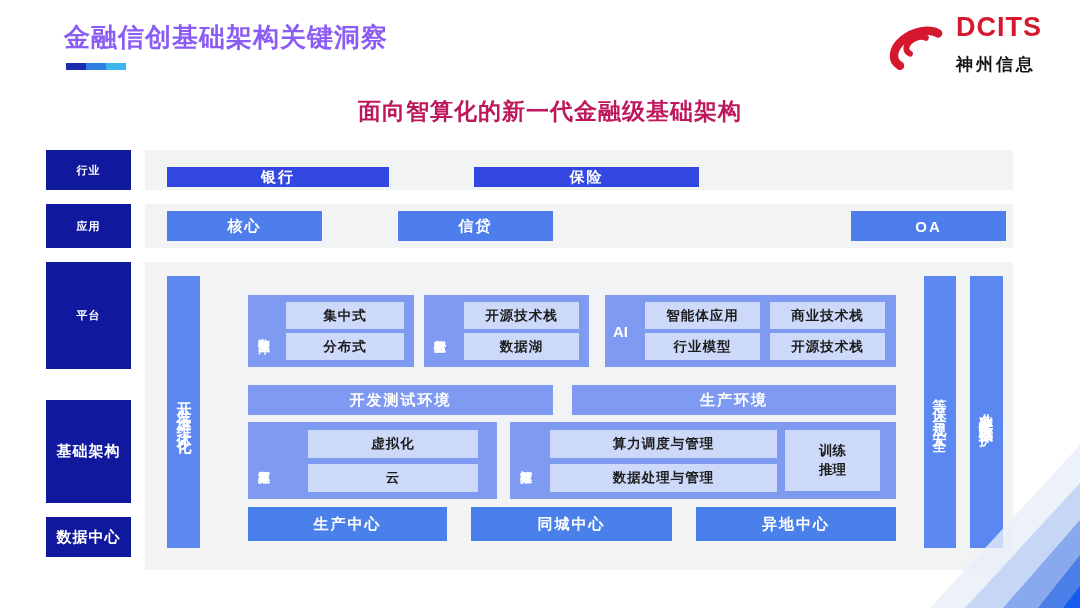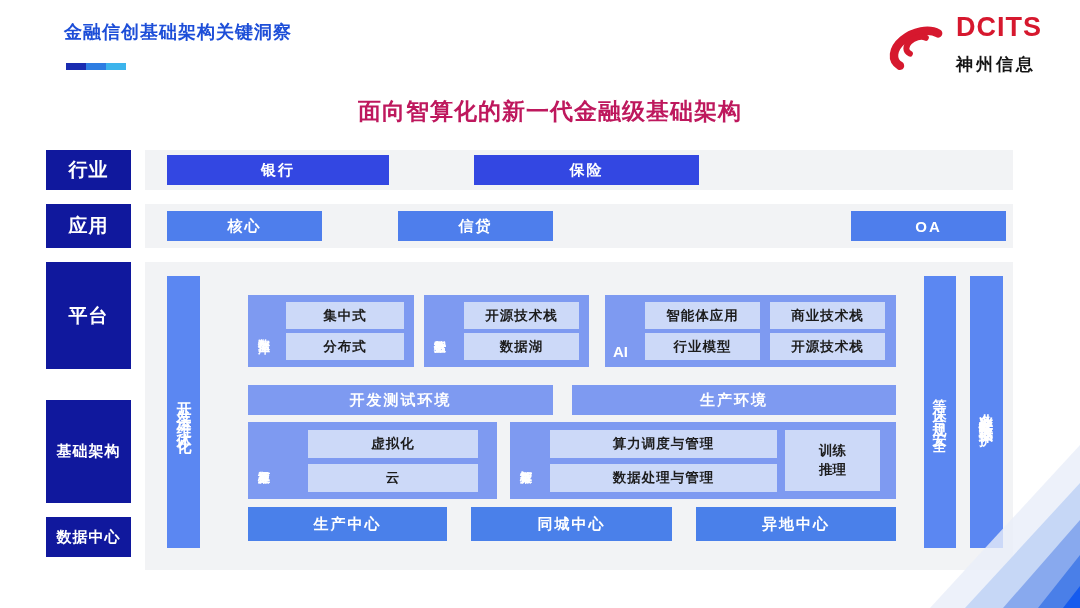--- a/index.html
+++ b/index.html
@@ -6,21 +6,21 @@
   html, body { background: #ffffff; }
   body {
     font-family: "Liberation Sans", "DejaVu Sans", sans-serif;
     width: 1080px; height: 608px; position: relative; overflow: hidden;
   }
   .canvas { position: absolute; inset: 0; width: 1080px; height: 608px; background: #ffffff; }
 
   
   .title {
     position: absolute; left: 64px; top: 20px;
-    font-size: 18px; font-weight: bold; color: #1d4ed8; letter-spacing: 1px;
+    font-size: 26px; font-weight: bold; color: #8b5cf6; letter-spacing: 1px;
   }
   .title-underline { position: absolute; left: 66px; top: 63px; display: flex; }
   .title-underline span { display: block; width: 20px; height: 7px; }
   .u1 { background: #1a2cb0; }
   .u2 { background: #2e7de2; }
   .u3 { background: #3cb4ec; }
 
   
   .logo { position: absolute; left: 884px; top: 14px; display: flex; align-items: center; }
   .logo-swirl { width: 66px; height: 58px; }
@@ -31,38 +31,38 @@
   
   .subtitle {
     position: absolute; left: 145px; top: 96px; width: 810px; text-align: center;
     font-size: 23px; font-weight: bold; color: #be185d; letter-spacing: 1px;
   }
 
   
   .side-box {
     position: absolute; left: 46px; width: 85px; background: #10189d; color: #ffffff;
     display: flex; align-items: center; justify-content: center;
-    font-weight: bold; font-size: 19px; letter-spacing: 1px;
+    font-weight: bold; font-size: 11px; letter-spacing: 1px;
   }
   .side-industry { top: 150px; height: 40px; }
   .side-application { top: 204px; height: 44px; }
   .side-platform { top: 262px; height: 107px; }
   .side-infrastructure { top: 400px; height: 103px; font-size: 15px; }
   .side-datacenter { top: 517px; height: 40px; font-size: 15px; }
 
   
   .strip { position: absolute; left: 145px; width: 868px; background: #f2f3f5; }
   .strip-industry { top: 150px; height: 40px; }
   .strip-application { top: 204px; height: 44px; }
   .main-panel { position: absolute; left: 145px; top: 262px; width: 868px; height: 308px; background: #f2f3f5; z-index: 1; }
 
   
   .box { position: absolute; display: flex; align-items: center; justify-content: center;
          color: #fff; font-weight: bold; font-size: 15px; letter-spacing: 2px; z-index: 2; }
-  .industry-box { top: 155px; height: 30px; background: #3347e2; }
+  .industry-box { top: 167px; height: 20px; background: #3347e2; }
   .app-box { top: 211px; height: 30px; background: #4e7eec; }
 
   
   .vbar { position: absolute; background: #5b87f2; display: flex; align-items: center; justify-content: center; }
   .vbar .vtext {
     writing-mode: vertical-rl; text-orientation: upright;
     color: #ffffff; font-weight: bold;
   }
   .devops-bar { left: 22px; top: 14px; width: 33px; height: 272px; }
   .devops-bar .vtext { font-size: 15px; letter-spacing: 6px; }
@@ -81,21 +81,21 @@
   .inner-box {
     position: absolute; background: #ccd9f8; color: #1c1c1c;
     display: flex; align-items: center; justify-content: center;
     font-size: 13.5px; font-weight: bold; letter-spacing: 1px;
   }
   .group-db { left: 103px; top: 33px; width: 166px; height: 72px; }
   .group-analytics { left: 279px; top: 33px; width: 165px; height: 72px; }
   .group-ai { left: 460px; top: 33px; width: 291px; height: 72px; }
   .ai-label {
     position: absolute; left: 8px; top: 50%; transform: translateY(-50%);
-    color: #fff; font-weight: bold; font-size: 15px; margin-top: 20px;
+    color: #fff; font-weight: bold; font-size: 15px;
   }
   .env-box { position: absolute; top: 123px; height: 30px; background: #7e9af1;
     display: flex; align-items: center; justify-content: center;
     color: #fff; font-weight: bold; font-size: 15px; letter-spacing: 2px; }
   .env-dev { left: 103px; width: 305px; }
   .env-prod { left: 427px; width: 324px; }
   .group-gc { left: 103px; top: 160px; width: 249px; height: 77px; }
   .group-ac { left: 365px; top: 160px; width: 386px; height: 77px; }
   .side-train { position: absolute; left: 275px; top: 8px; width: 95px; height: 61px;
     background: #ccd9f8; color: #1c1c1c; font-size: 13.5px; font-weight: bold;

